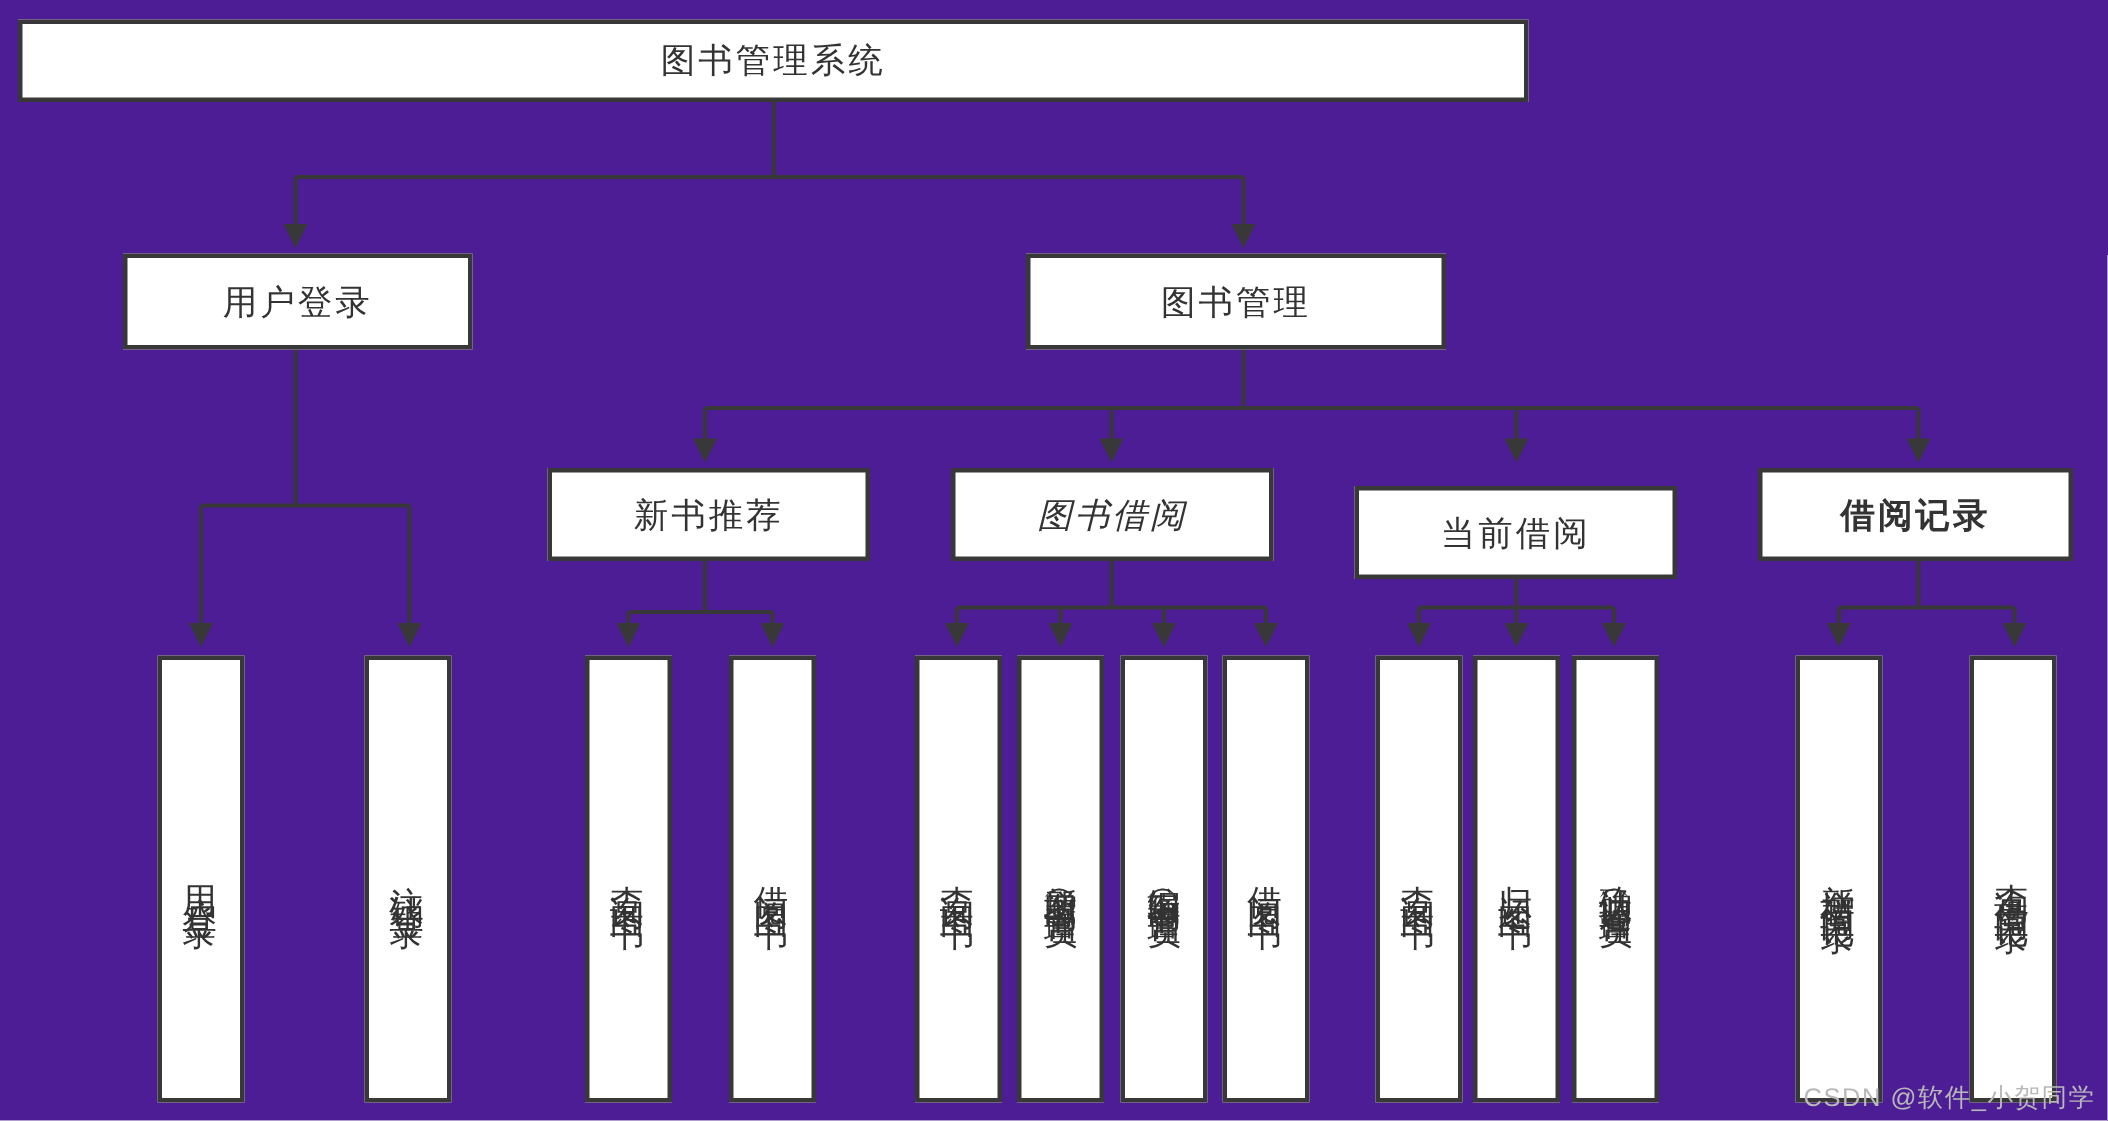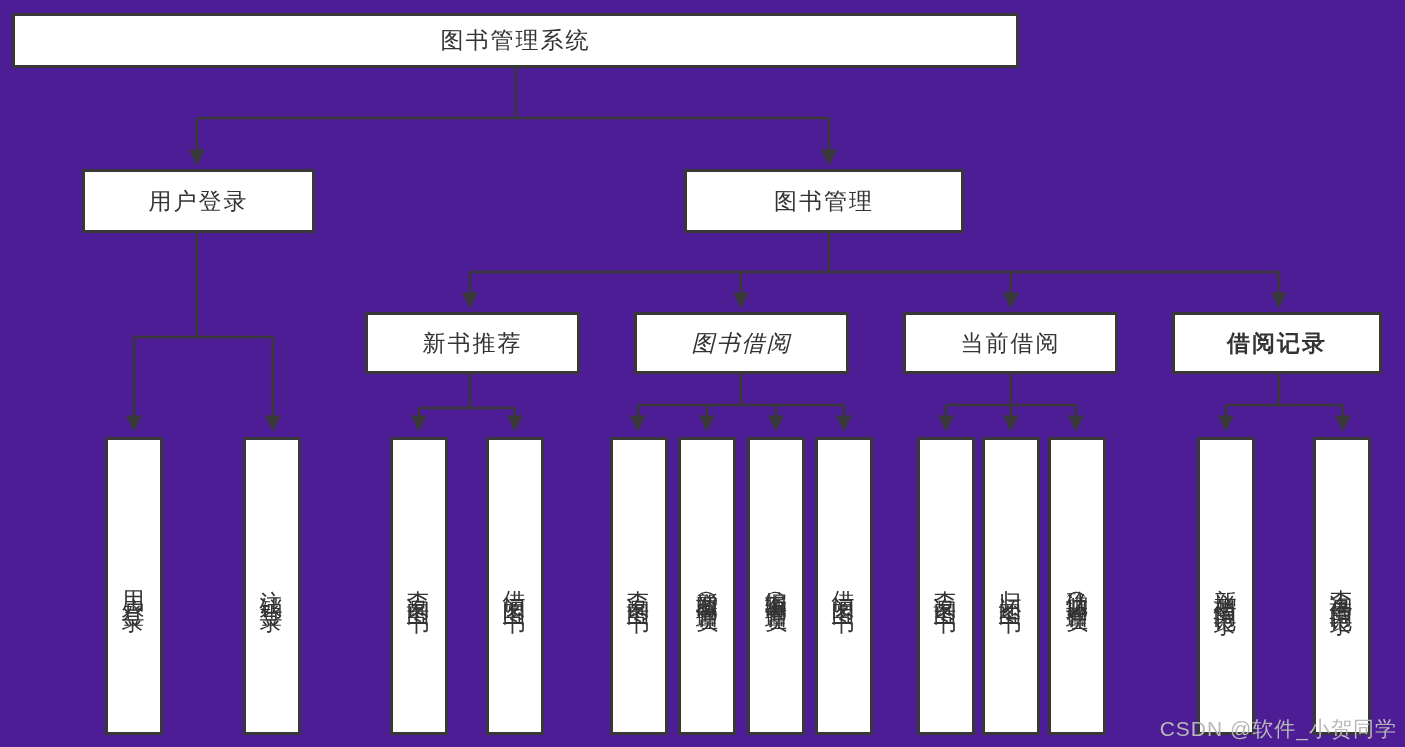--- a/index.html
+++ b/index.html
@@ -35,21 +35,21 @@
     font-size: 23px;
     letter-spacing: 2px;
     z-index: 2;
   }
   .node.root   { left: 12px;  top: 13px;  width: 1007px; height: 55px; }
   .node.l2a    { left: 82px;  top: 169px; width: 233px;  height: 64px; }
   .node.l2b    { left: 684px; top: 169px; width: 280px;  height: 64px; text-align: center; }
   .node.l3     { top: 312px;  height: 62px; width: 215px; }
   .node.l3a    { left: 365px; }
   .node.l3b    { left: 634px; font-style: italic; }
-  .node.l3c    { left: 903px; }
+  .node.l3c    { left: 903px; margin-top: 12px; }
   .node.l3d    { left: 1172px; width: 210px; font-weight: bold; }
   .node.leaf   { top: 437px;  height: 298px; width: 58px; }
   .v-text {
     writing-mode: vertical-rl;
     text-orientation: mixed;
     font-size: 23px;
     letter-spacing: 7px;
     white-space: nowrap;
   }
   .v-text.mid  { letter-spacing: 5px; }
@@ -64,21 +64,21 @@
   .leaf.p8  { left: 815px; }
   .leaf.p9  { left: 917px; }
   .leaf.p10 { left: 982px; }
   .leaf.p11 { left: 1048px; }
   .leaf.p12 { left: 1197px; }
   .leaf.p13 { left: 1313px; }
   #watermark {
     position: absolute;
     right: 8px;
     bottom: 4px;
-    font-size: 21px;
+    font-size: 17px;
     color: #b8b8b8;
     letter-spacing: 1px;
     z-index: 3;
   }
 </style>
 </head>
 <body>
 
 <div id="stage">
 

